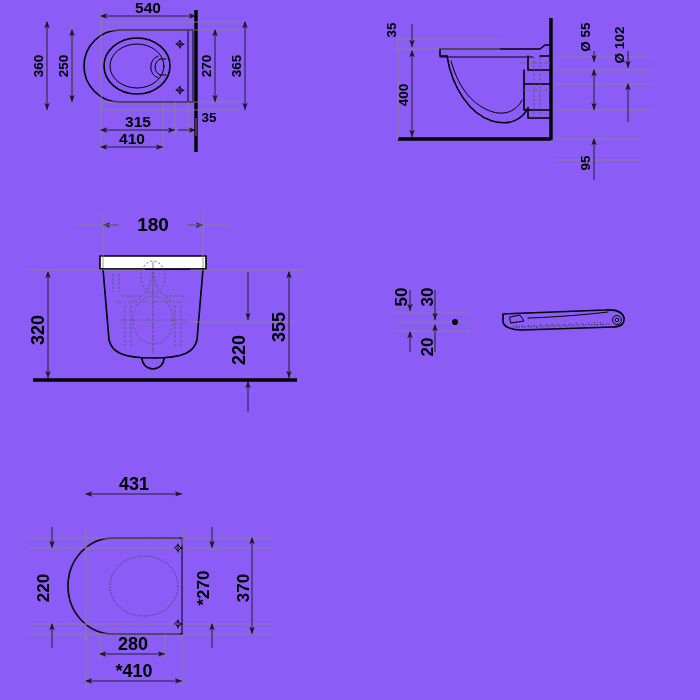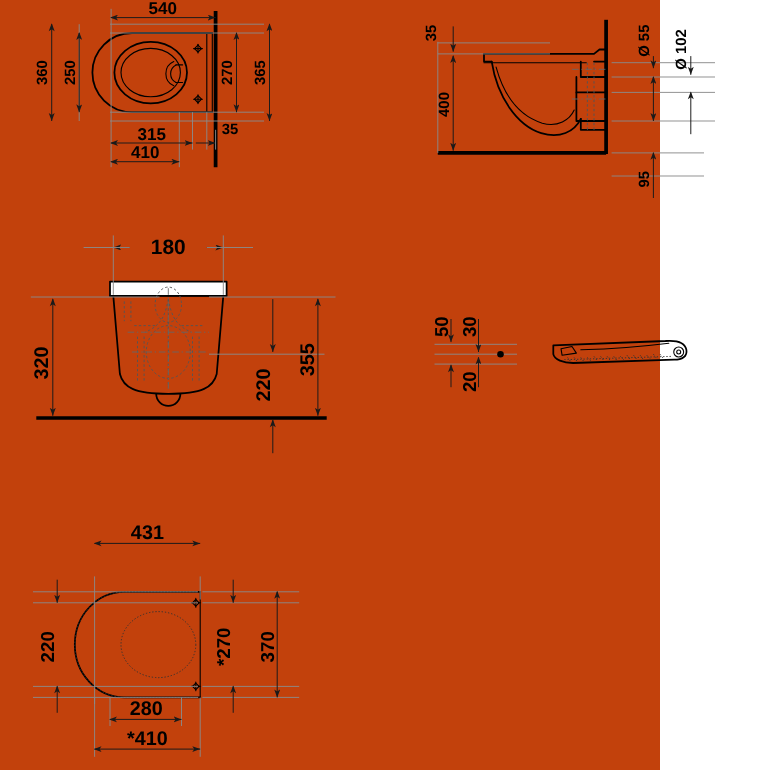--- a/index.html
+++ b/index.html
@@ -8,23 +8,23 @@
     background: #ffffff;
   }
   body {
     width: 700px;
     height: 700px;
     overflow: hidden;
     font-family: "Liberation Sans", sans-serif;
   }
   #sheet {
     position: relative;
-    width: 600px;
+    width: 700px;
     height: 700px;
-    background: #c2410c;
+    background: #8b5cf6;
   }
   svg.drawing {
     position: absolute;
     left: 0;
     top: 0;
     width: 700px;
     height: 700px;
     display: block;
   }
   

